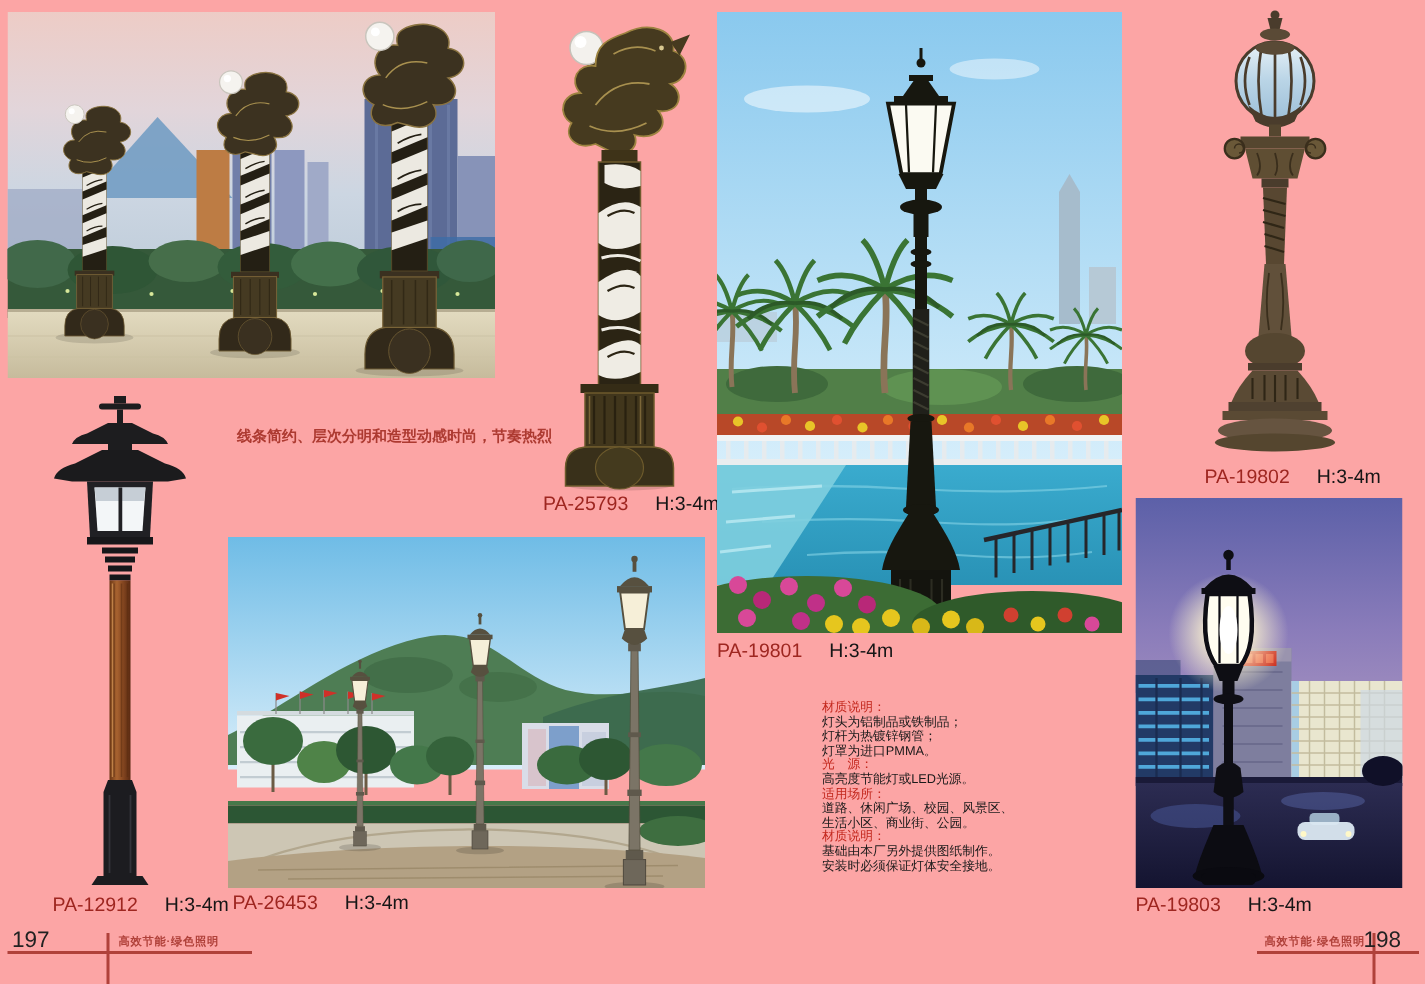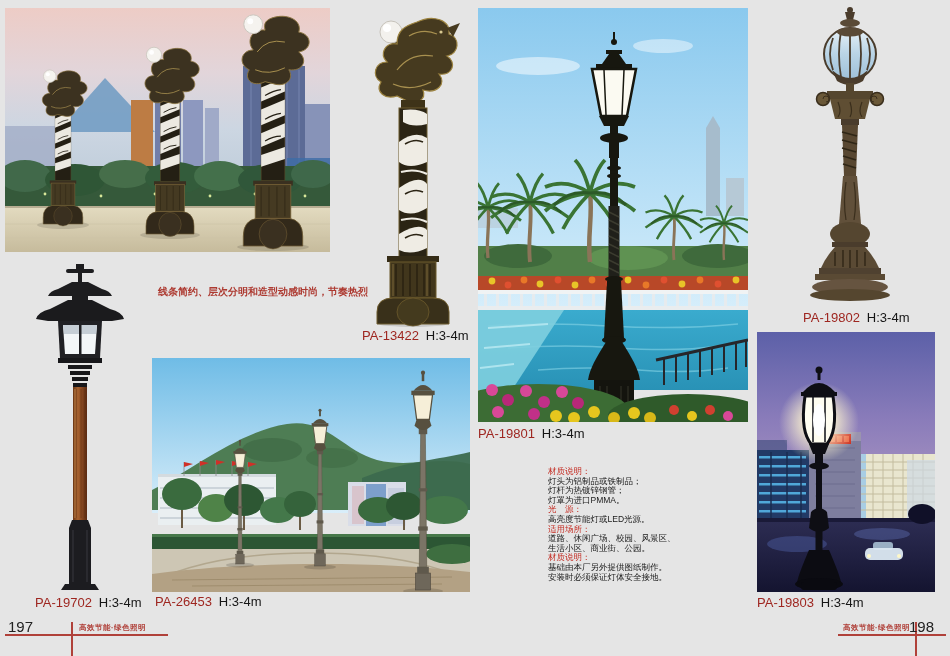--- a/index.html
+++ b/index.html
@@ -1,22 +1,22 @@
 <!DOCTYPE html>
 <html><head>
 <meta charset="utf-8">
 <style>
   html,body{margin:0;padding:0;background:#888}
-  .spread{position:relative;width:950px;height:656px;background:#e5e5e5;
+  .spread{position:relative;width:950px;height:656px;background:#fca5a5;
     font-family:"Liberation Sans",sans-serif;overflow:hidden}
   figure{margin:0;padding:0;position:absolute}
   figure svg{display:block}
   .plabel{position:absolute;font-size:13px;white-space:nowrap}
   .plabel .model{color:#9e2620;font-weight:normal}
-  .plabel .ht{color:#161616;margin-left:7px}
+  .plabel .ht{color:#161616;margin-left:18px}
   .desc{position:absolute;left:148px;top:271px;width:245px;color:#ad3a31;
     font-size:10px;font-weight:bold;line-height:22px}
   .desc span{display:block}
   .desc span:first-child{padding-left:10px}
   .specs{position:absolute;left:548px;top:467px;width:185px;font-size:8.5px;
     line-height:9.6px;font-weight:normal;color:#1a1a1a}
   .specs .shead{color:#c3281e;display:block}
   .specs .sline{display:block}
   .pageno{position:absolute;font-size:15px;font-weight:normal;color:#222}
   .slogan{position:absolute;font-size:7.5px;font-weight:bold;color:#b0413a;letter-spacing:.5px}
@@ -235,24 +235,24 @@
       <ellipse cx="88" cy="207" rx="14" ry="2.5" fill="#000" opacity=".15"></ellipse>
       <ellipse cx="168" cy="209" rx="16" ry="2.5" fill="#000" opacity=".15"></ellipse>
       <ellipse cx="271" cy="233" rx="20" ry="3" fill="#000" opacity=".15"></ellipse>
       <use href="#clamp" transform="translate(88,206) scale(0.60)"></use>
       <use href="#clamp" transform="translate(168,208) scale(0.76)"></use>
       <use href="#clamp" transform="translate(271,232) scale(1.06)"></use>
     </svg>
   </figure>
 
   <div class="plabel" style="left:362px;top:328px">
-    <span class="model">PA-13422</span><span class="ht">H:3-4m</span>
+    <span class="model">PA-25793</span><span class="ht">H:3-4m</span>
   </div>
   <div class="plabel" style="left:35px;top:595px">
-    <span class="model">PA-19702</span><span class="ht">H:3-4m</span>
+    <span class="model">PA-12912</span><span class="ht">H:3-4m</span>
   </div>
   <div class="plabel" style="left:155px;top:594px">
     <span class="model">PA-26453</span><span class="ht">H:3-4m</span>
   </div>
 
   <span class="pageno" style="left:8px;top:618px">197</span>
   <div class="redline-v" style="left:71px;top:622px;height:34px"></div>
   <span class="slogan" style="left:79px;top:623px">高效节能·绿色照明</span>
   <div class="redline-h" style="left:5px;top:634px;width:163px"></div>
 

